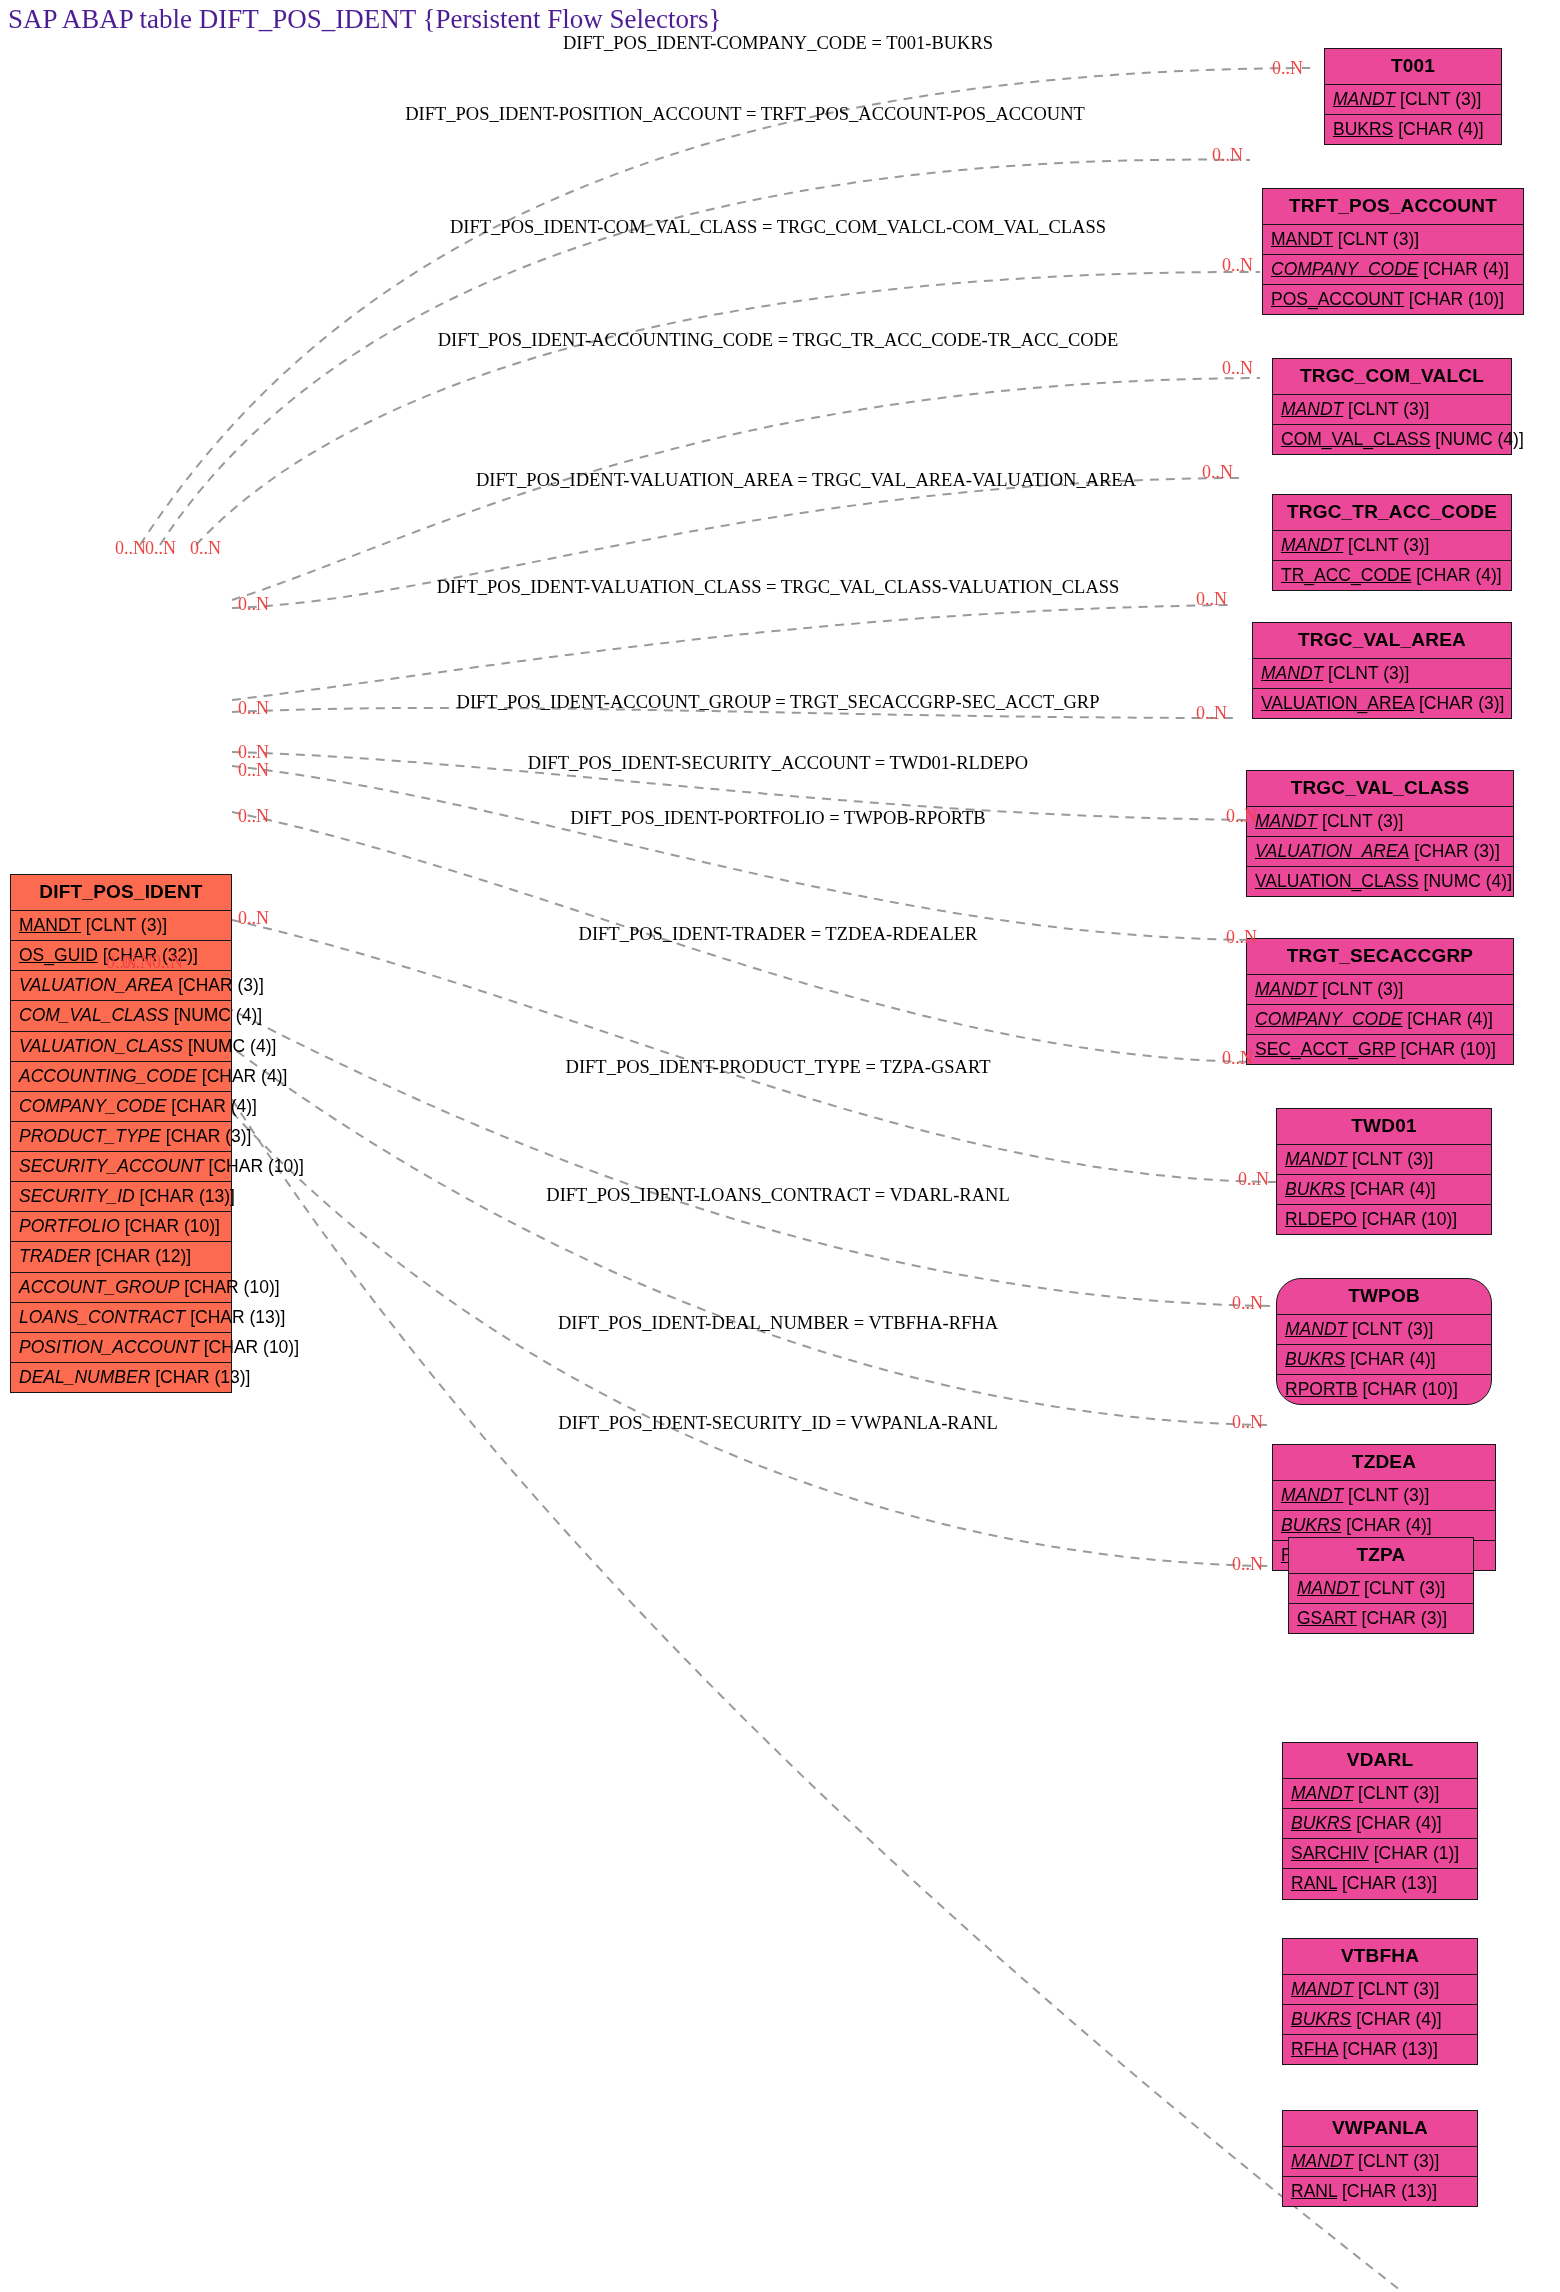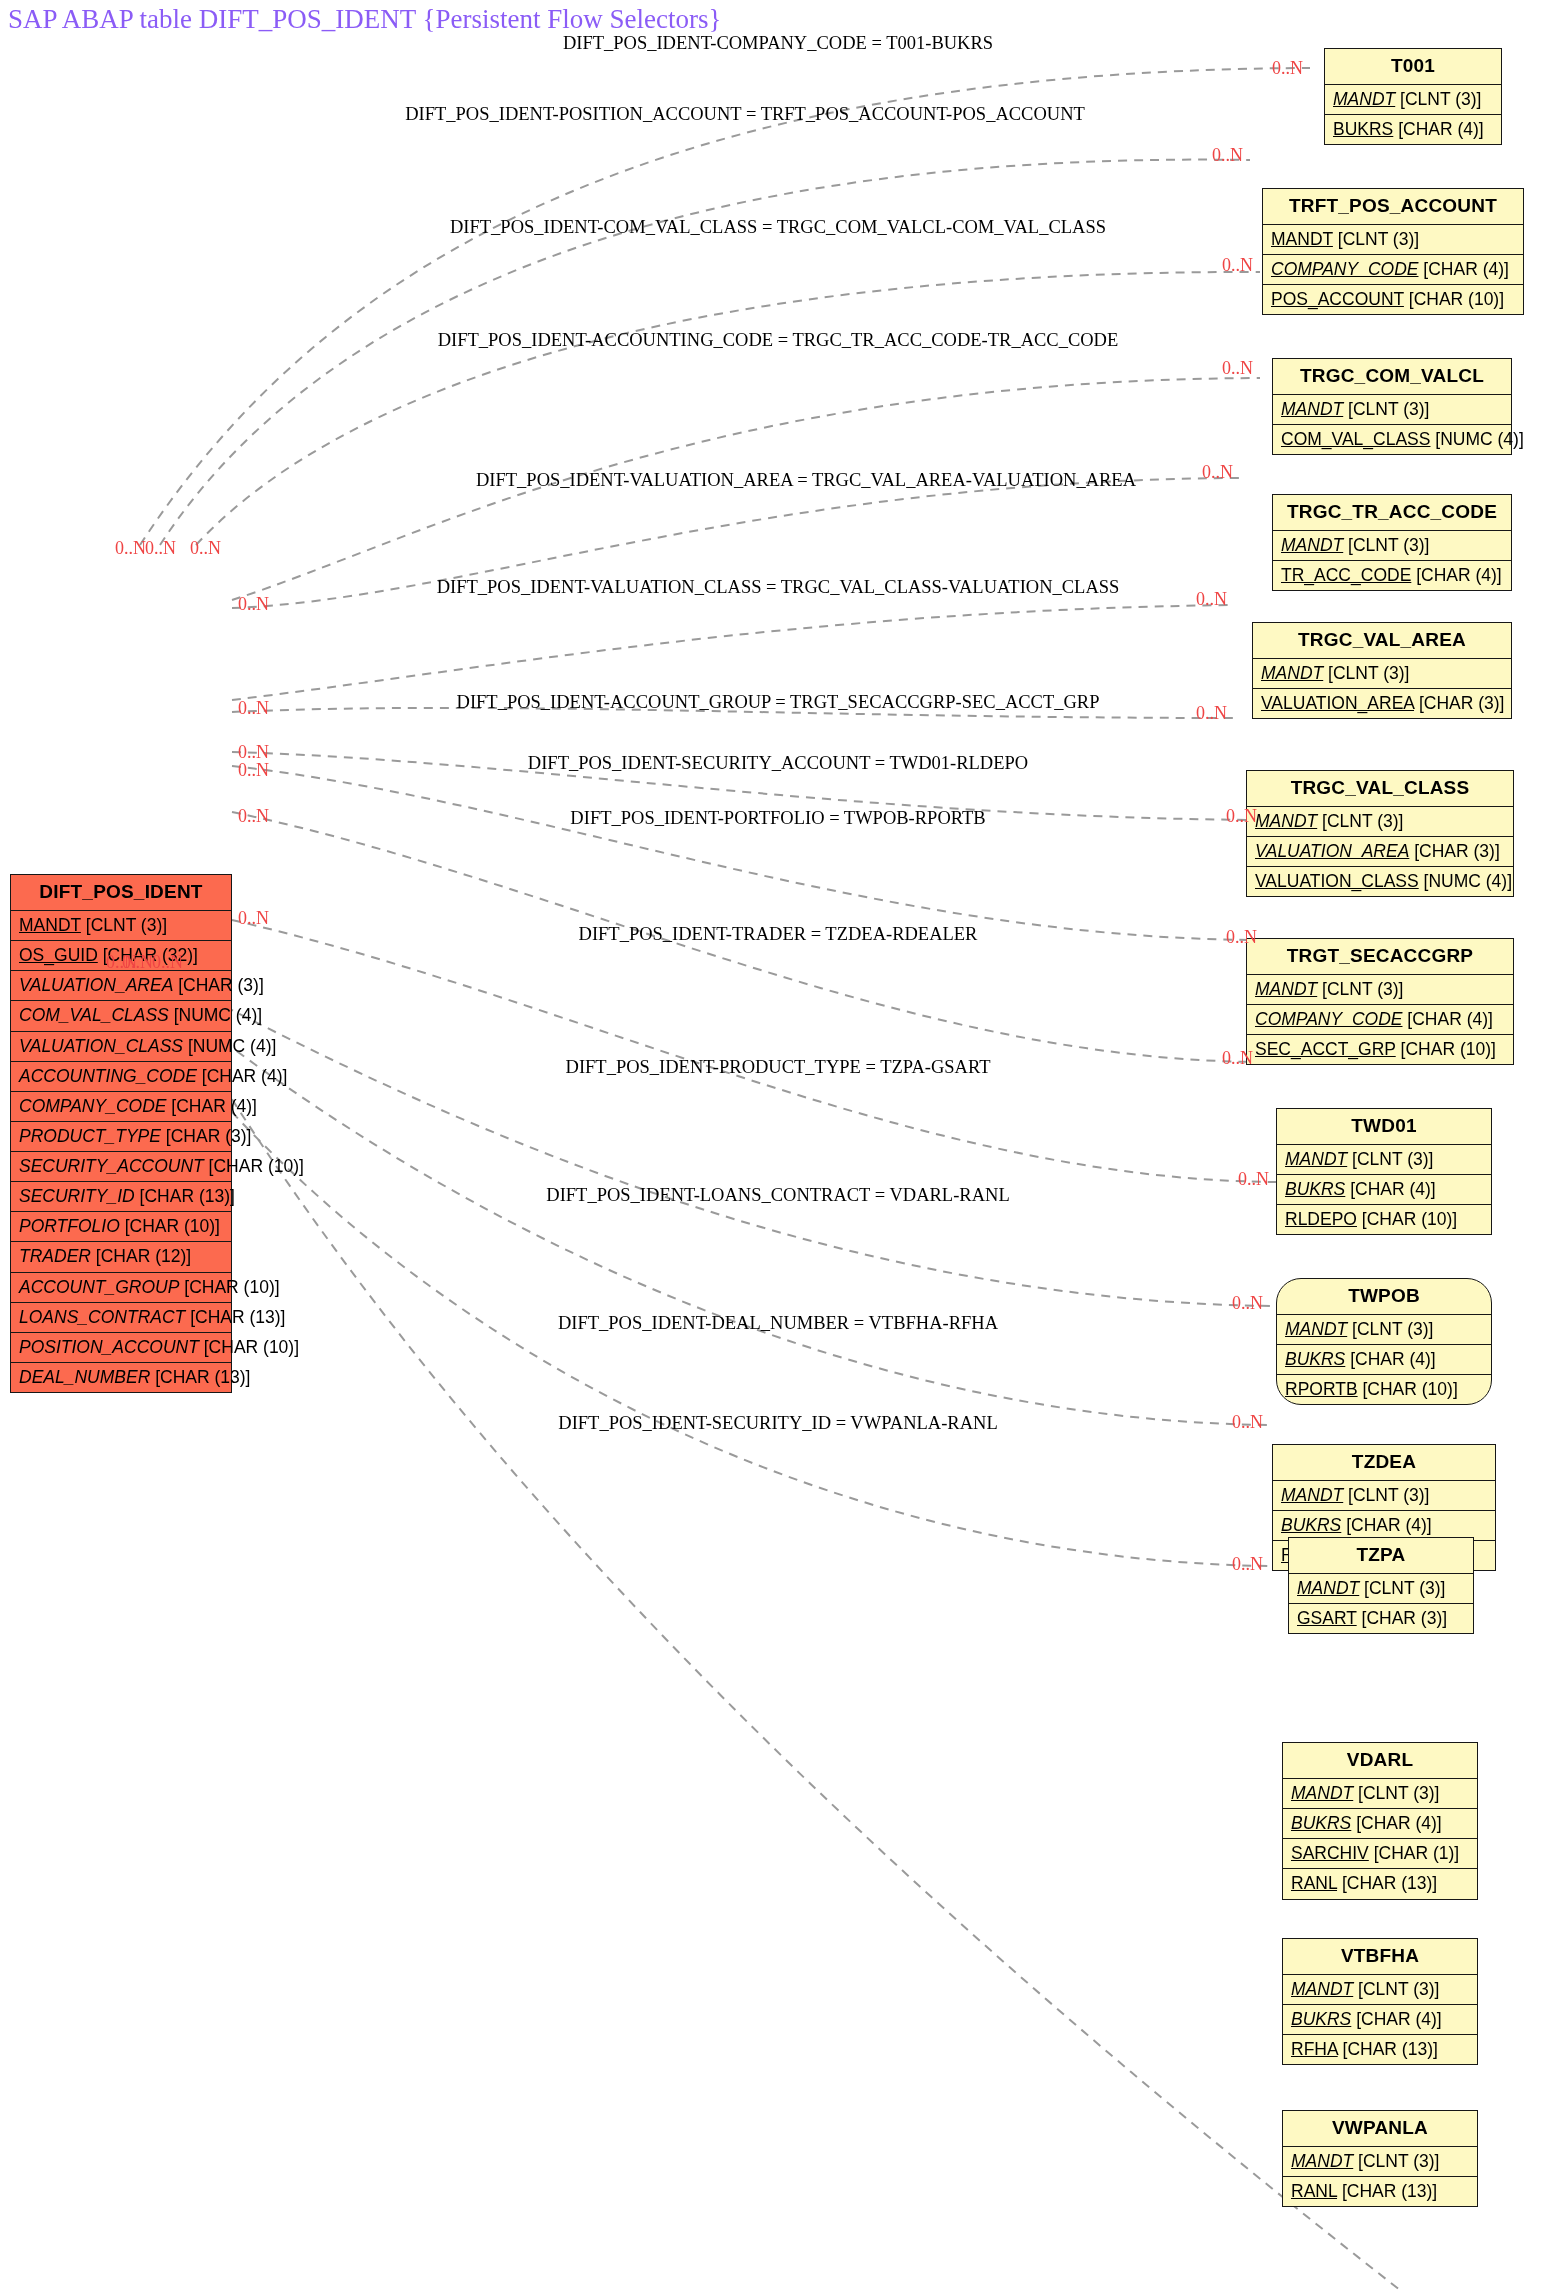--- a/index.html
+++ b/index.html
@@ -13,35 +13,35 @@
     position: relative;
     font-family: "Liberation Sans", sans-serif;
     overflow: hidden;
   }
   #diagram-title {
     position: absolute;
     left: 8px;
     top: 4px;
     font-family: "Liberation Serif", serif;
     font-size: 27px;
-    color: #8b5cf6;
+    color: #4c1d95;
     white-space: nowrap;
   }
   #edge-layer {
     position: absolute;
     left: 0; top: 0;
     width: 1560px;
     height: 2292px;
     pointer-events: none;
   }
   .entity {
     position: absolute;
     border: 1.5px solid #171717;
     box-sizing: border-box;
-    background: #fef9c3;
+    background: #ec4899;
   }
   .entity .ent-title {
     font-size: 19px;
     font-weight: bold;
     text-align: center;
     padding: 6px 10px 7px 10px;
     border-bottom: 1.5px solid #171717;
     color: #000;
     white-space: nowrap;
     letter-spacing: .2px;

